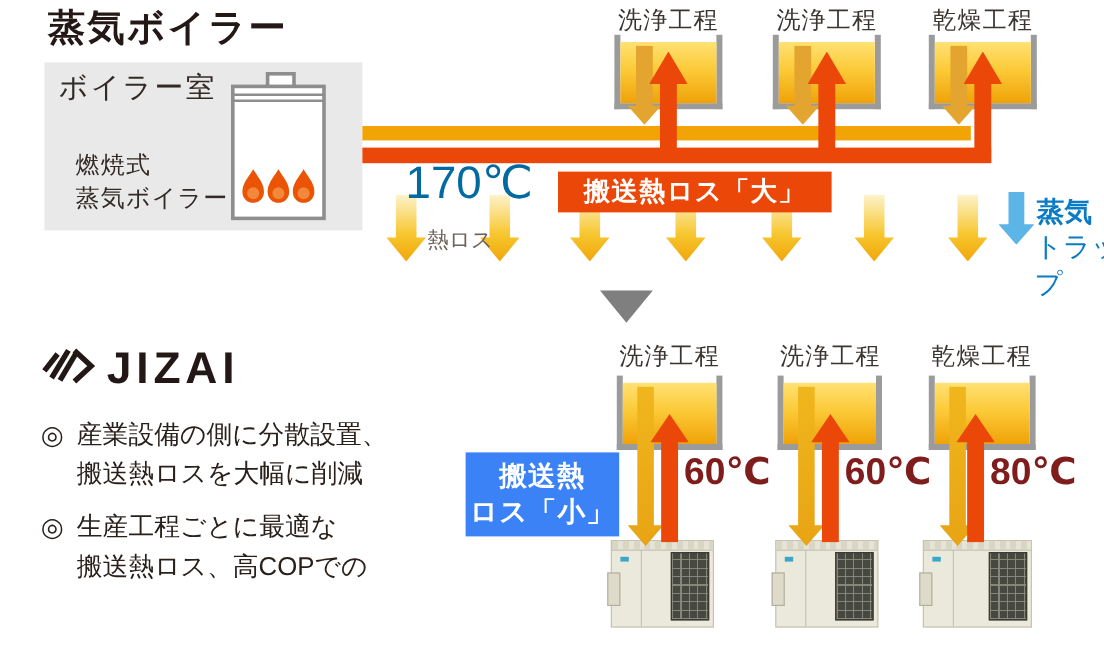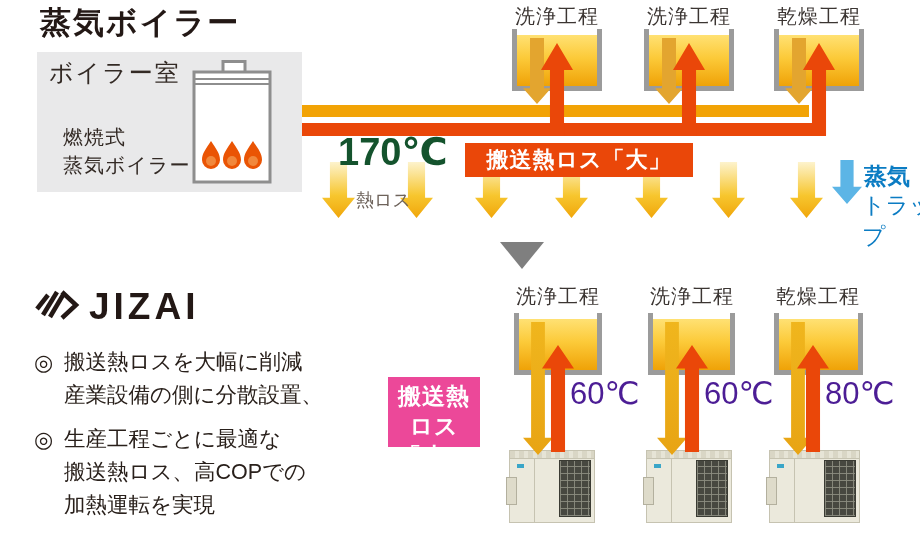--- a/index.html
+++ b/index.html
@@ -13,21 +13,21 @@
 
   
   .main-title { left:8px; top:2px; font-size:31px; font-weight:bold; letter-spacing:2px; color:#231815; }
   .boiler-room { left:5px; top:52px; width:265px; height:140px; background:#e9e9ea; }
   .boiler-room-label { left:17px; top:57px; font-size:24px; letter-spacing:2px; color:#332a25; }
   .boiler-type-1 { left:31px; top:124px; font-size:20px; letter-spacing:1px; color:#332a25; }
   .boiler-type-2 { left:31px; top:152px; font-size:20px; letter-spacing:1px; color:#332a25; }
 
   .tank-label { width:92px; text-align:center; font-size:20px; letter-spacing:1px; color:#3b3532; }
 
-  .temp-top { left:306px; top:130px; font-size:38px; font-weight:bold; color:#14532d; z-index:7; }
+  .temp-top { left:306px; top:130px; font-size:38px; font-weight:normal; color:#0369a1; z-index:7; }
   .heat-loss-txt { left:324px; top:188px; font-size:18px; color:#6e635b; z-index:7; }
   .big-box {
     left:433px; top:143px; width:228px; height:34px; background:#ea4709; color:#fff;
     font-size:22px; font-weight:bold; text-align:center; line-height:34px; letter-spacing:1px; z-index:6;
   }
   .trap-line1 { left:832px; top:161px; font-size:23px; font-weight:bold; color:#0b7cc3; z-index:7; }
   .trap-line2 { left:830px; top:190px; font-size:23px; font-weight:normal; color:#0b7cc3; z-index:7; }
 
   
   .pipe-y { left:270px; top:105px; width:507px; height:12px; background:#f2a305; z-index:2; }
@@ -65,25 +65,25 @@
   .heat-badge-inner { position:absolute; inset:4px; background:#fff; border-radius:2px; }
   .heat-text { position:absolute; inset:0; display:flex; align-items:center; justify-content:center;
     font-weight:bold; font-size:28px; letter-spacing:1px;
     background:linear-gradient(180deg,#f29a1b 0%,#e84d10 60%,#d92b0d 100%);
     -webkit-background-clip:text; background-clip:text; color:transparent; }
 
   .points { left:2px; top:346px; width:348px; font-size:21.5px; color:#29201b; }
   .point { position:relative; padding-left:30px; line-height:33px; margin-bottom:11px; }
   .point .mark { position:absolute; left:0; top:0; font-size:22px; }
 
-  .small-box { left:356px; top:377px; width:92px; height:70px; background:#ec4899; color:#fff;
+  .small-box { left:356px; top:377px; width:128px; height:70px; background:#3b82f6; color:#fff;
     font-weight:bold; font-size:23px; text-align:center; line-height:30px; padding-top:4px;
     box-sizing:border-box; letter-spacing:1px; z-index:6; }
 
-  .temp-bottom { font-size:31px; font-weight:normal; color:#4c1d95; z-index:7; }
+  .temp-bottom { font-size:31px; font-weight:bold; color:#7f1d1d; z-index:7; }
 
   
   .unit { top:450px; height:73px; background:#ebe9dc; border:1px solid #c6c3b1; box-sizing:border-box; z-index:1; }
   .unit .topcap { position:absolute; left:0; right:0; top:0; height:7px;
     background:repeating-linear-gradient(90deg,#d9d6c5 0 5px,#e6e4d6 5px 9px); border-bottom:1px solid #c6c3b1; }
   .unit .grille { position:absolute; right:3px; top:9px; bottom:5px; width:30px; background:#474840;
     background-image:repeating-linear-gradient(0deg,rgba(140,141,128,.9) 0 1px,transparent 1px 7px),
                      repeating-linear-gradient(90deg,rgba(140,141,128,.9) 0 1px,transparent 1px 7px);
     border:1px solid #3a3b33; }
   .unit .divider { position:absolute; left:24px; top:7px; bottom:0; width:1px; background:#c6c3b1; }
@@ -166,28 +166,27 @@
       <path d="M9 27 L23 4"></path>
       <path d="M16 29 L29 7"></path>
       <path d="M28 4 L42 17 L28 30"></path>
     </g>
   </svg>
   <div class="abs brand-text">JIZAI</div>
 
   <div class="abs points">
     <div class="point">
       <span class="mark">◎</span>
+      <div>産業設備の側に分散設置、</div>
       <div>搬送熱ロスを大幅に削減</div>
-      <div>産業設備の側に分散設置、</div>
     </div>
     <div class="point">
       <span class="mark">◎</span>
       <div>生産工程ごとに最適な</div>
       <div>搬送熱ロス、高COPでの</div>
-      <div>加熱運転を実現</div>
     </div>
   </div>
 
   <div class="abs small-box">
     <div>搬送熱</div>
     <div>ロス「小」</div>
   </div>
 
   <div class="abs tank-label" style="left:480px; top:283px;">洗浄工程</div>
   <div class="abs tank-label" style="left:614px; top:283px;">洗浄工程</div>

